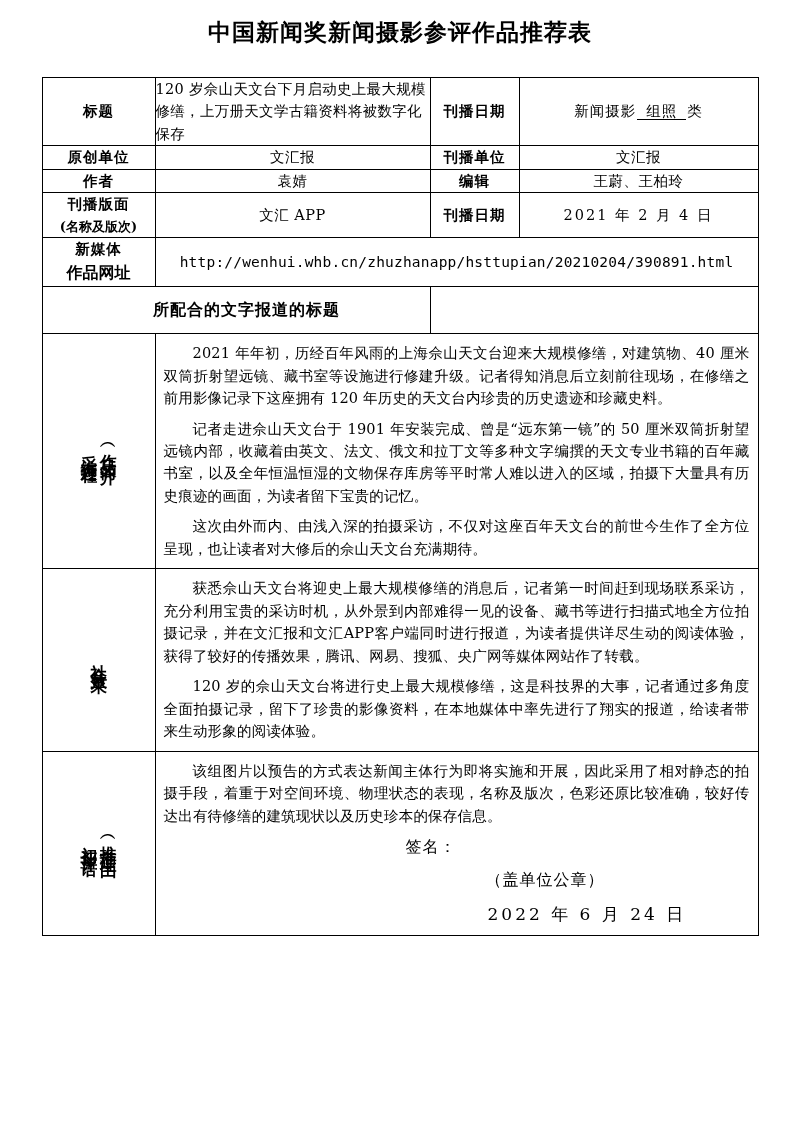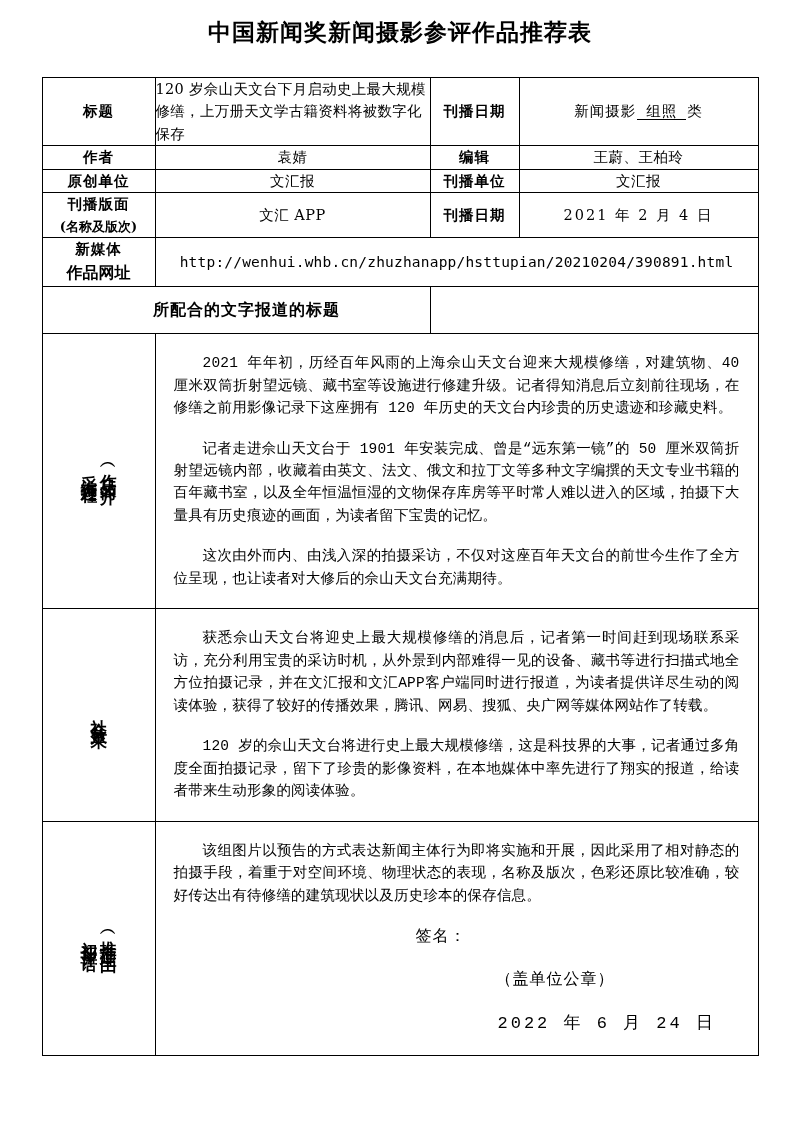--- a/index.html
+++ b/index.html
@@ -116,23 +116,22 @@
   }
   
   .body-cell {
     text-align: justify;
     padding: 9px 11px 11px 11px;
     font-size: 15px;
     line-height: 1.82;
     letter-spacing: 0.2px;
   }
   .body-cell p {
-    margin: 18px;
+    margin: 8px;
     text-indent: 2em;
-    font-family: Liberation Mono, monospace;
   }
   .sig-block {
     margin-top: 20px;
     text-indent: 0;
     padding-left: 210px;
     font-size: 16px;
     letter-spacing: 1px;
   }
   .seal-block {
     margin-top: 26px;
@@ -171,31 +170,31 @@
         <td class="val-title">120 岁佘山天文台下月启动史上最大规模修缮，上万册天文学古籍资料将被数字化保存</td>
         <td class="lbl">刊播日期</td>
         <td class="val">
           <span class="category-line">
             <span>新闻摄影</span><span class="under">组照</span><span>类</span>
           </span>
         </td>
       </tr>
 
       <tr>
+        <td class="lbl">原创单位</td>
+        <td class="val">文汇报</td>
+        <td class="lbl">刊播单位</td>
+        <td class="val">文汇报</td>
+      </tr>
+
+      <tr>
         <td class="lbl">作者</td>
         <td class="val">袁婧</td>
         <td class="lbl">编辑</td>
         <td class="val">王蔚、王柏玲</td>
-      </tr>
-
-      <tr>
-        <td class="lbl">原创单位</td>
-        <td class="val">文汇报</td>
-        <td class="lbl">刊播单位</td>
-        <td class="val">文汇报</td>
       </tr>
 
       <tr>
         <td class="lbl">
           <span>刊播版面</span>
           <span class="sub">(名称及版次)</span>
         </td>
         <td class="val">文汇 APP</td>
         <td class="lbl">刊播日期</td>
         <td class="val date-val">2021 年 2 月 4 日</td>

